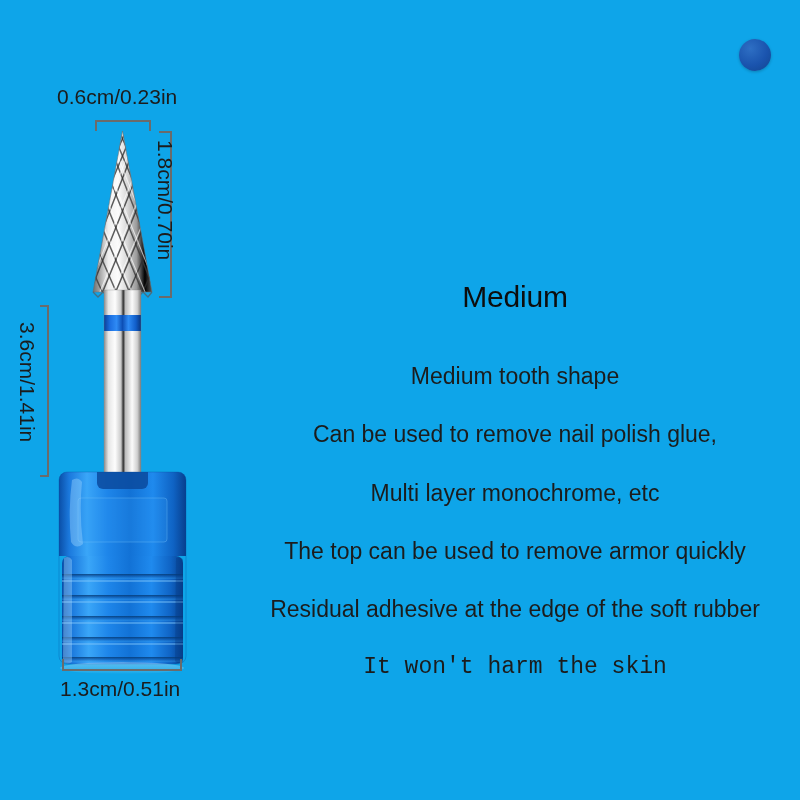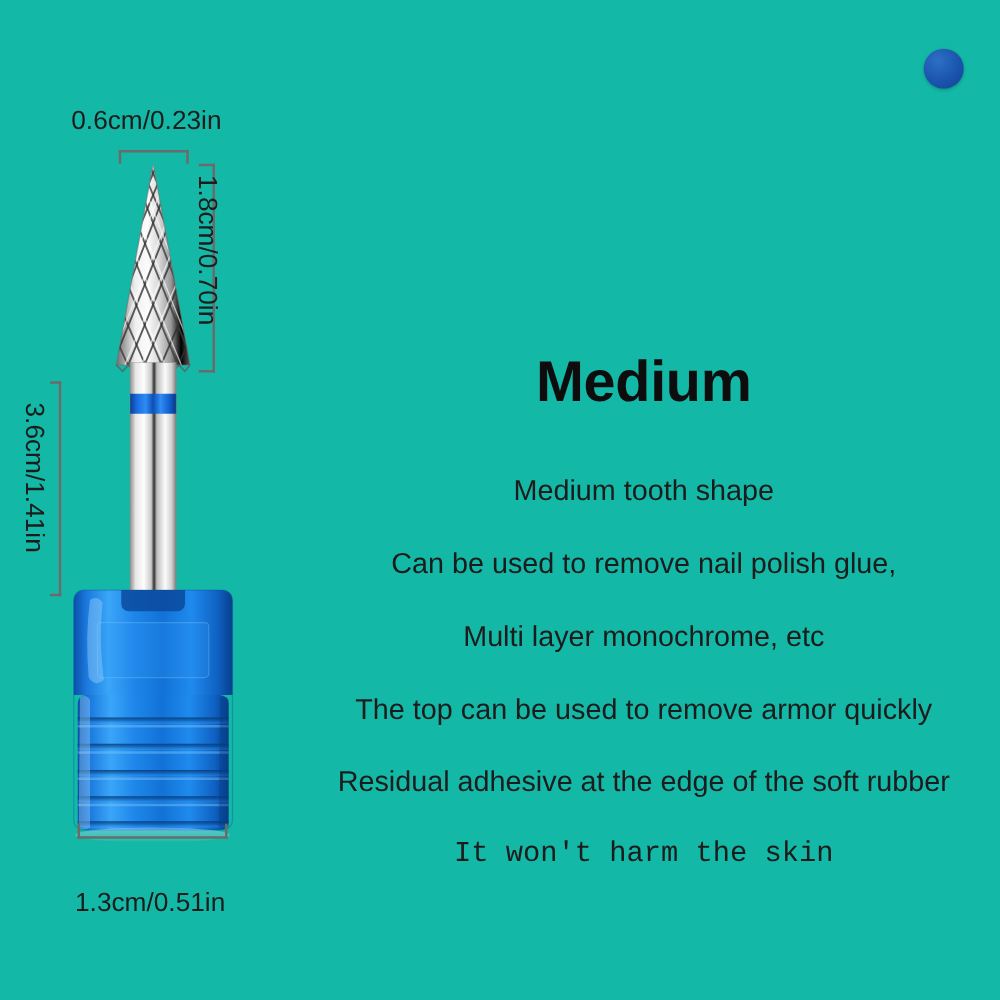--- a/index.html
+++ b/index.html
@@ -8,21 +8,21 @@
     background: #ffffff;
   }
   body {
     font-family: "Liberation Sans", sans-serif;
     -webkit-font-smoothing: antialiased;
   }
   #page {
     position: relative;
     width: 800px;
     height: 800px;
-    background: #14b8a6;
+    background: #0ea5e9;
     overflow: hidden;
   }
 
   
   .brand-dot {
     position: absolute;
     left: 739px;
     top: 39px;
     width: 32px;
     height: 32px;
@@ -56,21 +56,21 @@
 
   
   .dim-label {
     position: absolute;
     color: #1c1c1c;
     font-size: 21px;
     line-height: 1;
     white-space: nowrap;
   }
   .dim-top    { left: 57px; top: 86px; }
-  .dim-bottom { left: 60px; top: 712px; }
+  .dim-bottom { left: 60px; top: 678px; }
   .dim-right {
     left: 176px; top: 140px;
     transform: rotate(90deg);
     transform-origin: left top;
   }
   .dim-left {
     left: 38px; top: 322px;
     transform: rotate(90deg);
     transform-origin: left top;
   }
@@ -80,22 +80,22 @@
 
   
   .copy {
     position: absolute;
     left: 262px;
     top: 282px;
     width: 506px;
     text-align: center;
   }
   .headline {
-    font-size: 46px;
-    font-weight: bold;
+    font-size: 30px;
+    font-weight: normal;
     color: #0d0d0d;
     letter-spacing: -0.2px;
     margin: 0 0 52px 0;
     line-height: 1;
   }
   .feature {
     font-size: 23px;
     color: #1c1c1c;
     margin: 0 0 33px 0;
     line-height: 1.1;

